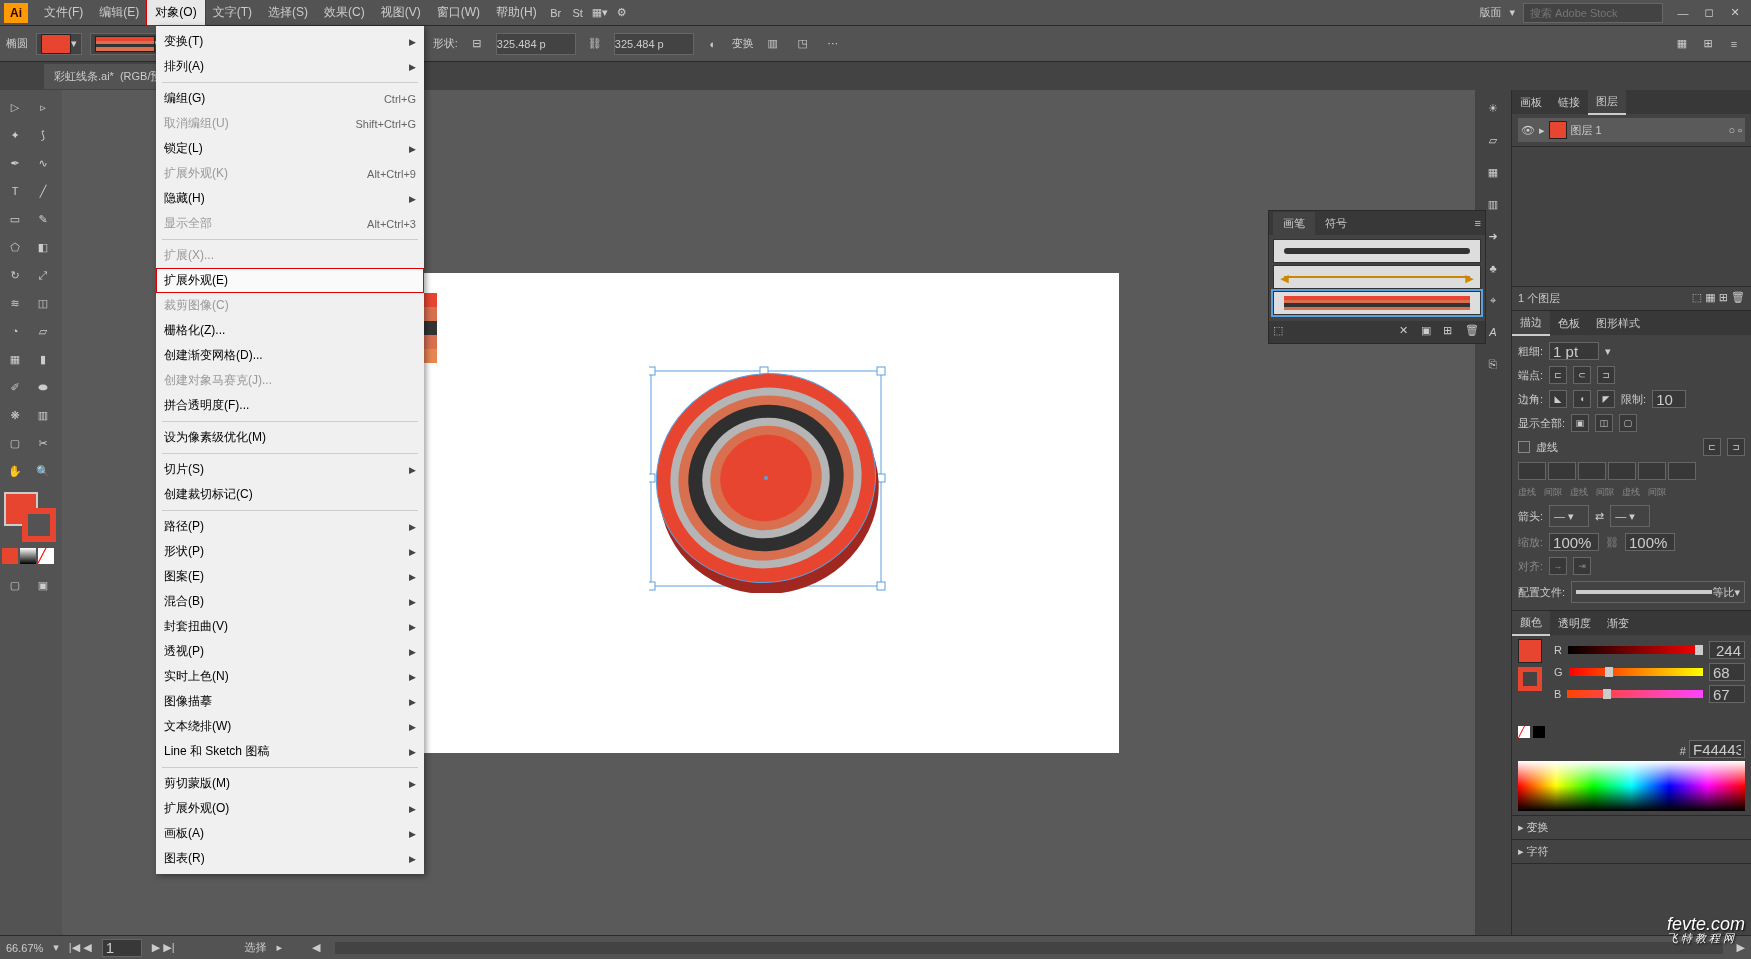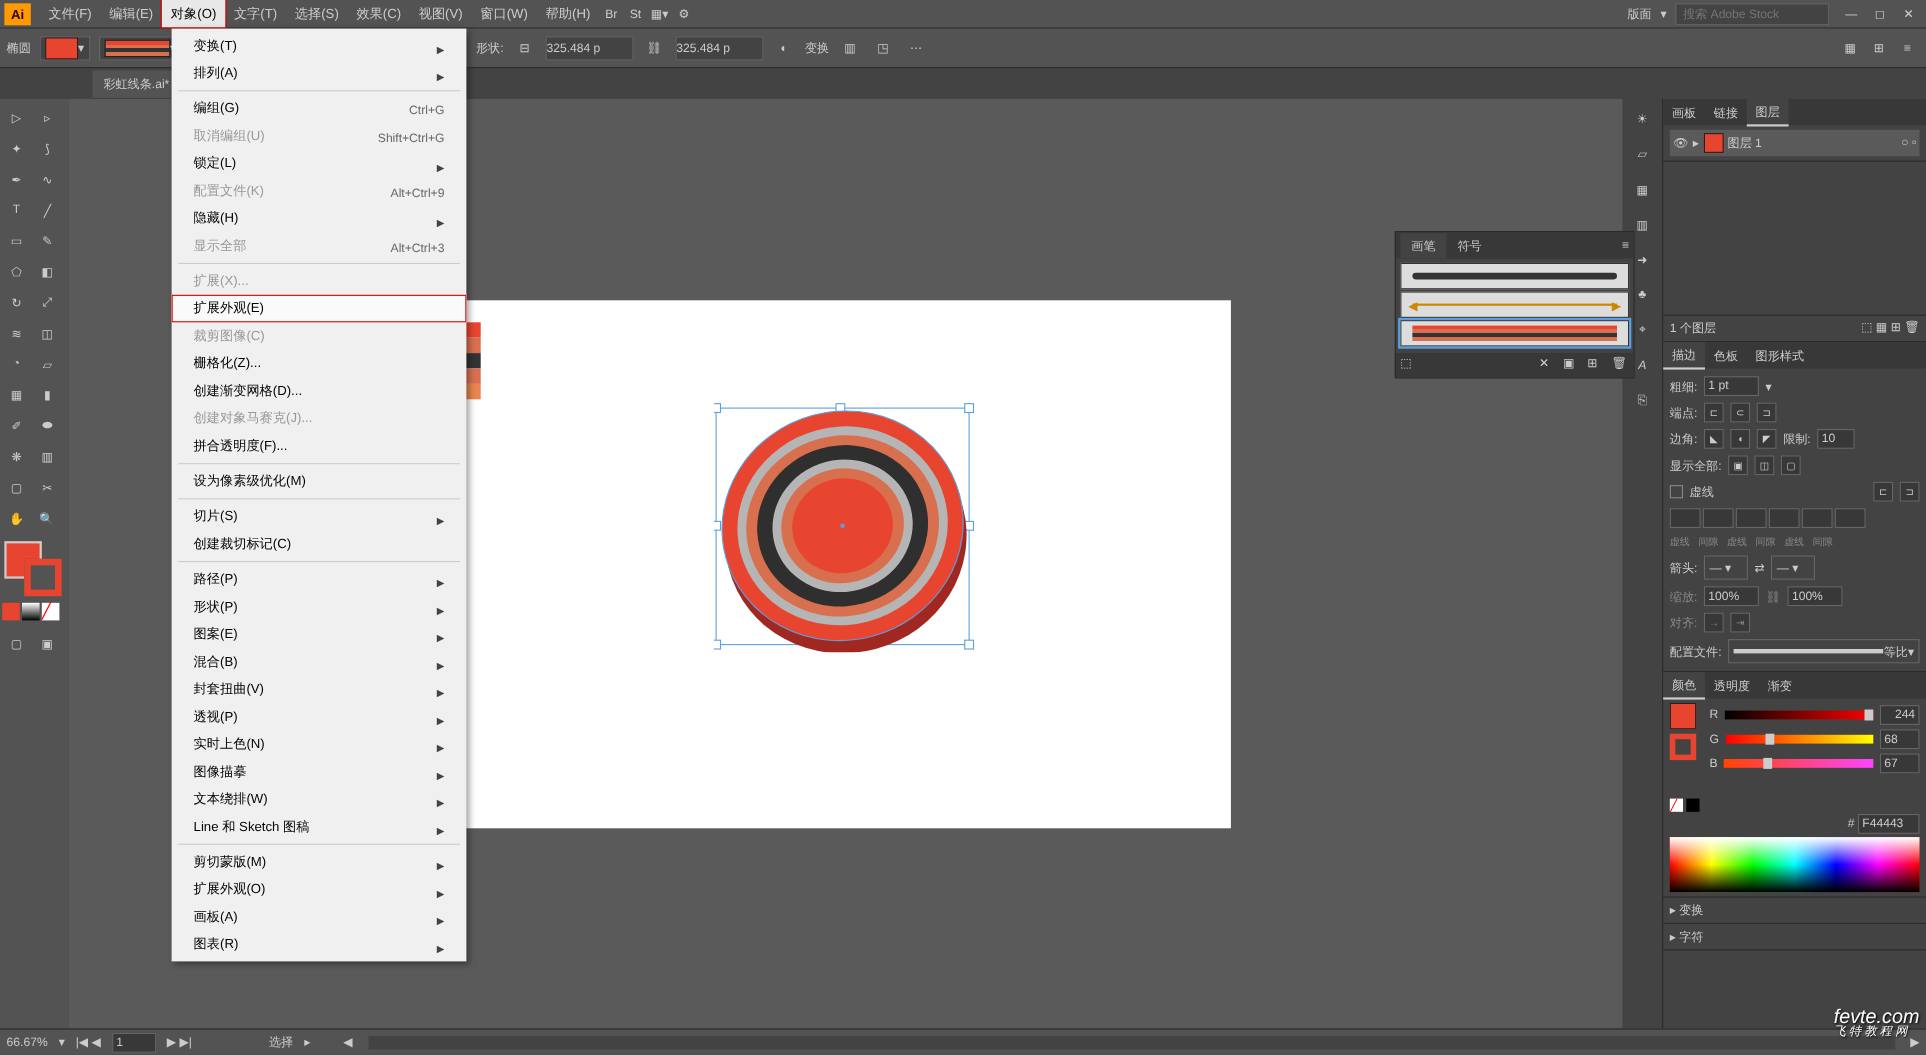--- a/index.html
+++ b/index.html
@@ -18,21 +18,21 @@
 .ctrl-label { color: #ccc; }
 .ctrl-swatch { width: 30px; height: 20px; background: #e84530; border: 1px solid #222; }
 .ctrl-dropdown { display: flex; align-items: center; border: 1px solid #666; background: #434343; padding: 2px 4px; height: 22px; }
 .ctrl-input { background: #434343; border: 1px solid #666; color: #ccc; padding: 2px 0; width: 60px; height: 22px; font-size: 11px; }
 .ctrl-input.wide { width: 80px; }
 .stroke-preview { width: 60px; height: 16px; background: linear-gradient(#e84530 0 25%, #d87050 25% 50%, #333 50% 75%, #d87050 75% 100%); border: 1px solid #222; }
 .white-swatch-sm { width: 20px; height: 16px; background: #fff; border: 1px solid #222; }
 .ctrl-icon { width: 22px; height: 22px; display: inline-flex; align-items: center; justify-content: center; border: 1px solid transparent; }
 
 
-.tabbar { height: 28px; background: #434343; display: flex; align-items: center; padding-left: 84px; }
+.tabbar { height: 28px; background: #434343; display: flex; align-items: center; padding-left: 44px; }
 .doctab { background: #535353; padding: 5px 10px; display: flex; align-items: center; gap: 6px; font-size: 11px; }
 .tab-close { cursor: pointer; }
 
 
 .main { display: flex; height: calc(100% - 26px - 36px - 28px - 24px); }
 
 
 .toolbox { width: 62px; background: #535353; display: flex; flex-direction: column; padding: 4px 2px; gap: 2px; }
 .tool-row { display: flex; gap: 2px; }
 .tool-btn { width: 26px; height: 26px; display: flex; align-items: center; justify-content: center; cursor: pointer; }
@@ -44,21 +44,21 @@
 
 
 .canvas-wrap { flex: 1; background: #5a5a5a; display: flex; align-items: center; justify-content: center; position: relative; }
 .artboard { width: 700px; height: 480px; background: #fff; position: relative; }
 .disc3d { position: absolute; left: 230px; top: 60px; width: 250px; height: 260px; }
 .stroke-palette-strip { position: absolute; left: 0; top: 20px; width: 18px; height: 70px; }
 .sp-row { height: 14px; }
 
 
 .dropdown { position: absolute; top: 26px; left: 156px; width: 268px; background: #f0f0f0; color: #000; box-shadow: 2px 2px 6px rgba(0,0,0,0.4); z-index: 100; font-size: 12px; padding: 3px 0; }
-.dd-item { padding: 4px 20px; display: flex; justify-content: space-between; align-items: flex-end; cursor: pointer; }
+.dd-item { padding: 4px 8px; display: flex; justify-content: space-between; align-items: center; cursor: pointer; }
 .dd-item.disabled { color: #999; }
 .dd-item.highlighted { outline: 1px solid #d00; outline-offset: -1px; background: #fafafa; }
 .dd-sep { height: 1px; background: #ccc; margin: 3px 6px; }
 .dd-arrow { font-size: 9px; color: #444; }
 .dd-shortcut { color: #666; font-size: 11px; }
 
 
 .brushes-panel { position: absolute; top: 210px; left: 1268px; width: 218px; background: #434343; border: 1px solid #2a2a2a; z-index: 50; }
 .panel-tabs { display: flex; background: #383838; height: 24px; align-items: center; padding: 0 4px; }
 .panel-tab { padding: 4px 10px; font-size: 11px; }
@@ -75,21 +75,21 @@
 
 
 .right-panels { width: 240px; background: #434343; display: flex; flex-direction: column; border-left: 1px solid #2a2a2a; }
 .rp-tabs { display: flex; height: 24px; background: #383838; align-items: center; }
 .rp-tab { padding: 4px 8px; font-size: 11px; cursor: pointer; }
 .rp-tab.active { background: #434343; border-bottom: 2px solid #ccc; }
 .rp-section { border-bottom: 1px solid #2a2a2a; padding: 4px 6px; }
 .layer-row { display: flex; align-items: center; gap: 4px; padding: 3px; background: #5a5a5a; }
 .layer-thumb { width: 18px; height: 18px; background: #e84530; border: 1px solid #222; }
 .rp-row { display: flex; align-items: center; gap: 6px; padding: 3px 0; font-size: 11px; }
-.rp-input { background: #383838; border: 1px solid #666; color: #ccc; width: 50px; height: 18px; font-size: 11px; padding: 0 3px; }
+.rp-input { background: #383838; border: 1px solid #666; color: #ccc; width: 50px; height: 18px; font-size: 15px; padding: 0 3px; }
 .rp-btn { width: 18px; height: 18px; background: #383838; border: 1px solid #666; display: inline-flex; align-items: center; justify-content: center; font-size: 9px; }
 .slider-row { display: flex; align-items: center; gap: 6px; padding: 2px 0; }
 .slider-track { flex: 1; height: 8px; position: relative; }
 .slider-thumb { width: 8px; height: 10px; background: #ccc; position: absolute; top: -1px; }
 .color-spectrum { height: 50px; background: linear-gradient(to right, red, yellow, lime, cyan, blue, magenta, red); position: relative; }
 .color-spectrum::before { content: ""; position: absolute; inset: 0; background: linear-gradient(to bottom, rgba(255,255,255,1), rgba(255,255,255,0) 50%, rgba(0,0,0,0) 50%, rgba(0,0,0,1)); }
 .checkbox { width: 12px; height: 12px; border: 1px solid #888; display: inline-block; }
 
 
 .statusbar { height: 24px; background: #535353; display: flex; align-items: center; padding: 0 6px; gap: 10px; border-top: 1px solid #2a2a2a; font-size: 11px; position: absolute; bottom: 0; left: 0; right: 0; }
@@ -463,21 +463,21 @@
     </div>
     <div class="dd-item disabled">
       <span>取消编组(U)</span>
       <span class="dd-shortcut">Shift+Ctrl+G</span>
     </div>
     <div class="dd-item">
       <span>锁定(L)</span>
       <span class="dd-arrow">▶</span>
     </div>
     <div class="dd-item disabled">
-      <span>配置文件(K)</span>
+      <span>扩展外观(K)</span>
       <span class="dd-shortcut">Alt+Ctrl+9</span>
     </div>
     <div class="dd-item">
       <span>隐藏(H)</span>
       <span class="dd-arrow">▶</span>
     </div>
     <div class="dd-item disabled">
       <span>显示全部</span>
       <span class="dd-shortcut">Alt+Ctrl+3</span>
     </div>

